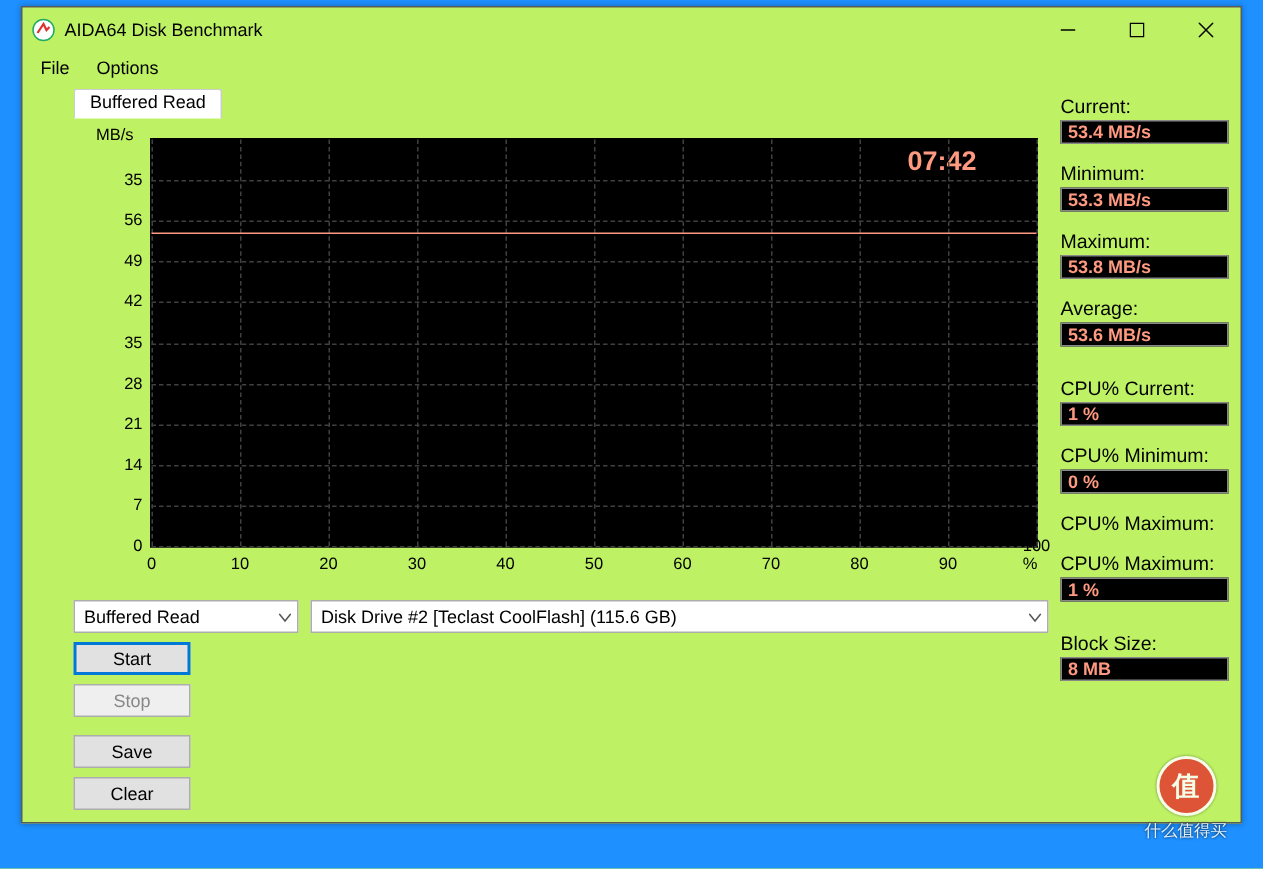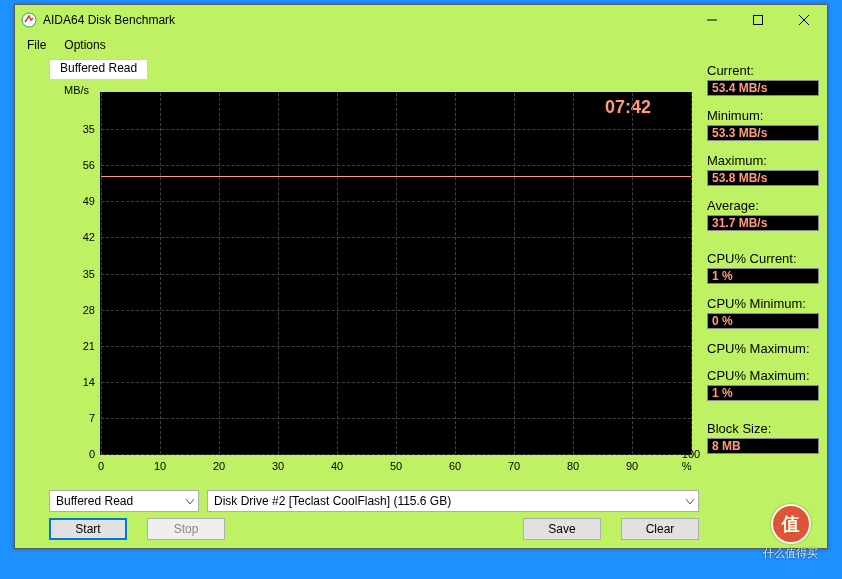--- a/index.html
+++ b/index.html
@@ -33,21 +33,21 @@
   .x-label { position: absolute; bottom: -18px; transform: translateX(-50%); font-size: 11px; }
   .time-label { position: absolute; top: 4px; font-size: 18px; font-weight: bold; color: #ff9980; }
   .trace { position: absolute; left: 0; right: 0; height: 0; border-top: 1px solid #ff9980; }
   .controls-row { display: flex; gap: 8px; align-items: center; }
   .combo {
     height: 22px; border: 1px solid #adadad; font-size: 12px; padding: 1px 18px 1px 6px;
     position: relative; display: flex; align-items: center; background: #fff;
   }
   .combo .chev { position: absolute; right: 4px; top: 50%; transform: translateY(-50%); }
   .combo.big { flex: 1; }
-  .buttons-row { display: flex; gap: 20px; }
+  .buttons-row { display: flex; gap: 6px; flex-direction: column; }
   .btn {
     width: 78px; height: 22px; border: 1px solid #adadad; background: #e1e1e1;
     font-size: 12px; display: flex; align-items: center; justify-content: center;
   }
   .btn.primary { border: 2px solid #0078d7; background: #e1e1e1; }
   .btn.disabled { color: #888; background: #efefef; }
   .spacer { flex: 1; }
   .stat-label { font-size: 13px; margin-top: 2px; }
   .stat-val {
     background: #000; color: #ff9980; font-weight: bold; font-size: 12px;
@@ -179,21 +179,21 @@
       <div class="stat-label">Current:</div>
       <div class="stat-val">53.4 MB/s</div>
       <div class="stat-gap"></div>
       <div class="stat-label">Minimum:</div>
       <div class="stat-val">53.3 MB/s</div>
       <div class="stat-gap"></div>
       <div class="stat-label">Maximum:</div>
       <div class="stat-val">53.8 MB/s</div>
       <div class="stat-gap"></div>
       <div class="stat-label">Average:</div>
-      <div class="stat-val">31.7 MB/s</div>
+      <div class="stat-val">53.6 MB/s</div>
       <div class="stat-gap" style="height:14px;"></div>
       <div class="stat-label">CPU% Current:</div>
       <div class="stat-val">1 %</div>
       <div class="stat-gap"></div>
       <div class="stat-label">CPU% Minimum:</div>
       <div class="stat-val">0 %</div>
       <div class="stat-gap"></div>
       <div class="stat-label">CPU% Maximum:</div>
       <div class="stat-gap"></div>
       <div class="stat-label">CPU% Maximum:</div>

